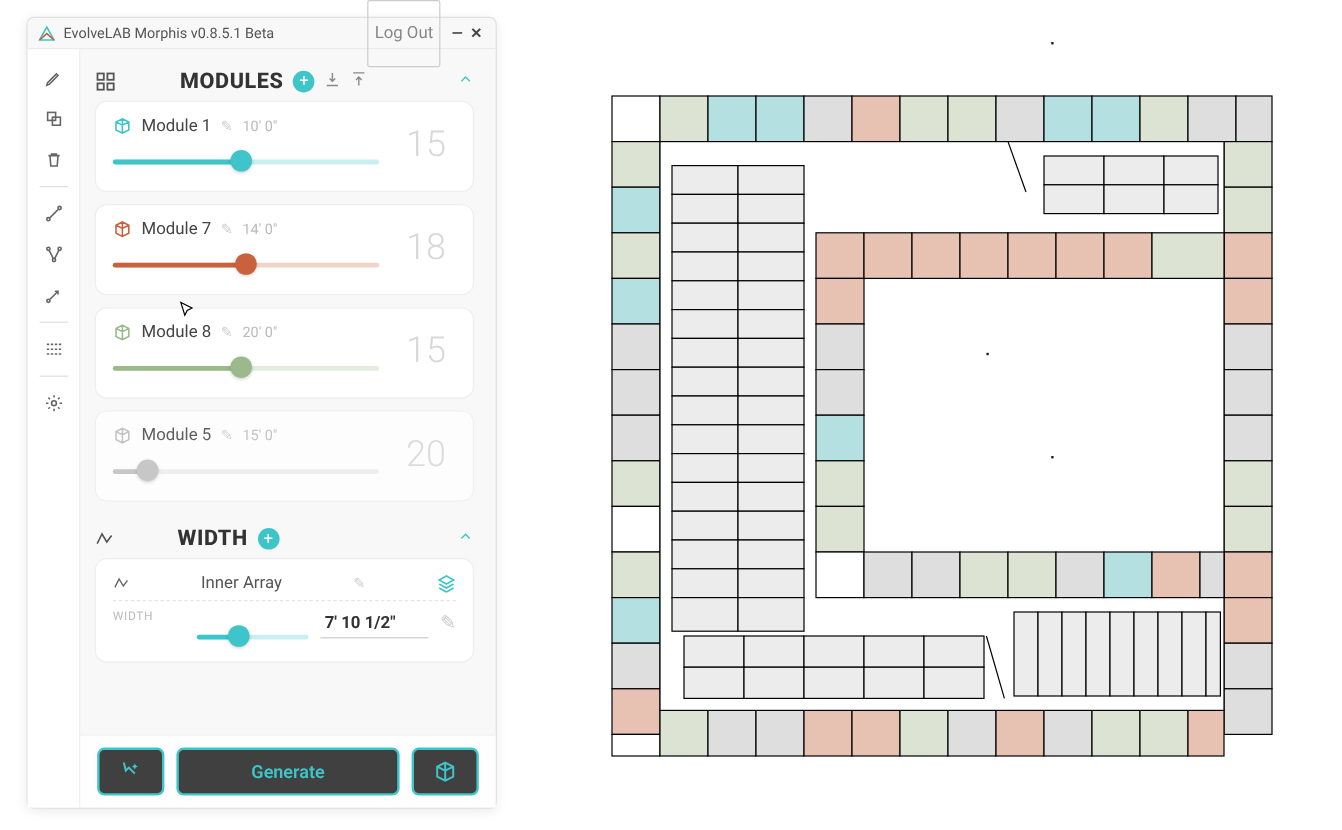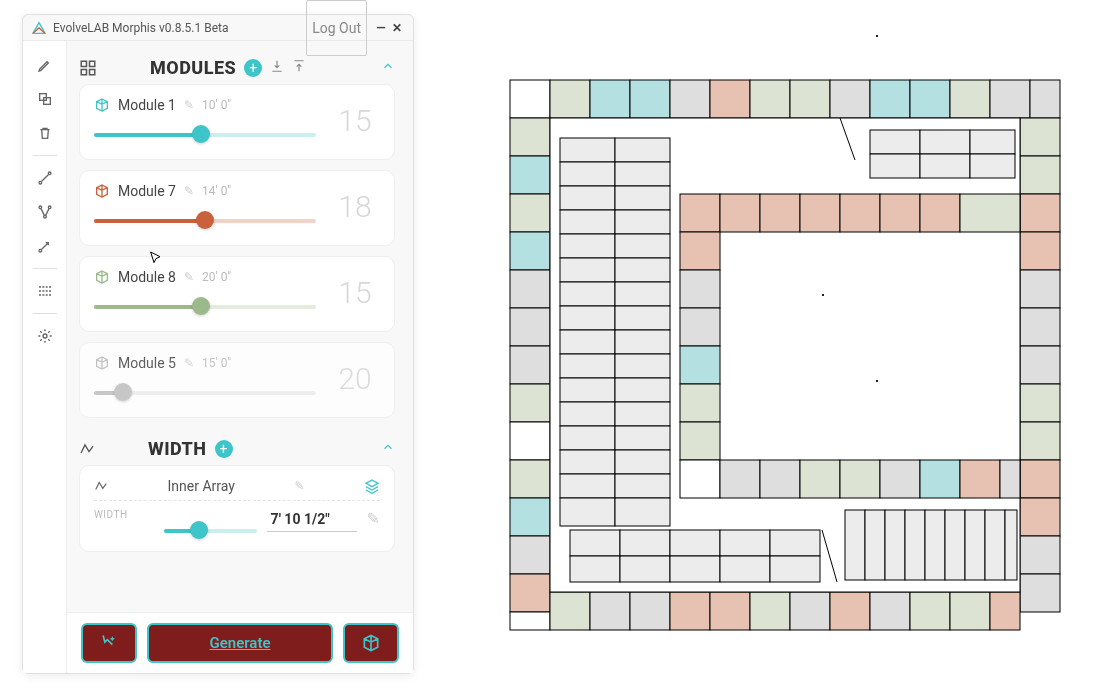--- a/index.html
+++ b/index.html
@@ -71,22 +71,22 @@
 .width-row { display: flex; align-items: flex-start; gap: 10px; margin-top: 6px; border-top: 1px dashed #e5e5e5; padding-top: 8px; }
 .width-label { font-size: 10px; color: #bbb; letter-spacing: 0.5px; width: 60px; }
 .width-slider { flex: 1; }
 .width-value { font-size: 14px; font-weight: 700; color: #333; border-bottom: 1px solid #ccc; padding: 2px 4px 4px; min-width: 90px; }
 .width-edit { color: #ccc; cursor: pointer; }
 
 .footer {
   border-top: 1px solid #eee; padding: 10px 14px; display: flex; gap: 10px; background: #fefefe;
 }
 .footer .btn {
-  height: 40px; border: 2px solid #3dc5c9; border-radius: 6px; background: #7f1d1d;
-  display: flex; align-items: center; justify-content: center; cursor: pointer; color: #3dc5c9; font-weight: 600; text-decoration: underline;
+  height: 40px; border: 2px solid #3dc5c9; border-radius: 6px; background: #404040;
+  display: flex; align-items: center; justify-content: center; cursor: pointer; color: #3dc5c9; font-weight: 600;
 }
 .footer .btn.icon-only { width: 56px; }
 .footer .btn.generate { flex: 1; font-size: 15px; }
 
 .cursor { position: absolute; left: 125px; top: 235px; pointer-events: none; }
 
 .canvas {
   position: absolute; left: 500px; top: 70px; width: 570px; height: 570px;
 }
 .canvas svg { width: 100%; height: 100%; }

